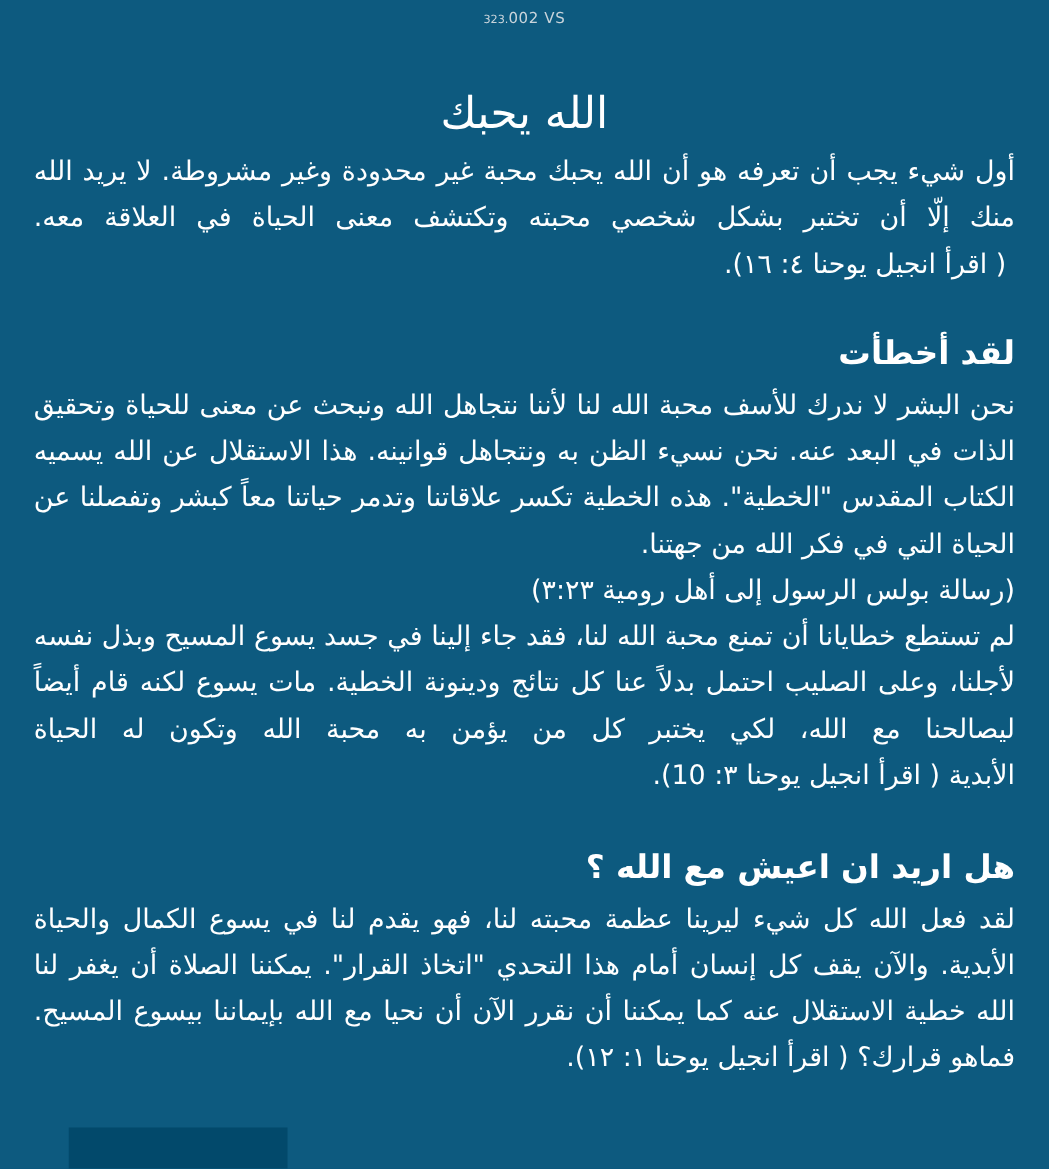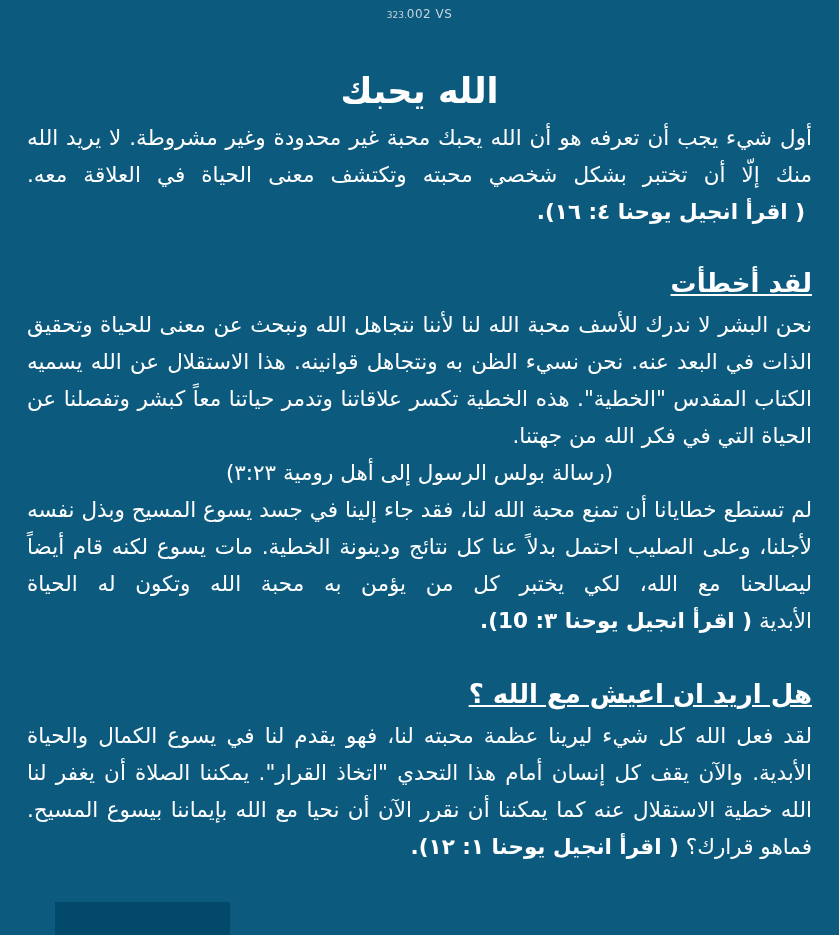--- a/index.html
+++ b/index.html
@@ -28,49 +28,48 @@
   }
   .code-small { font-size: 9px; }
   .code-large { font-size: 12px; letter-spacing: 0.5px; }
 
   .content {
     padding: 0 27px;
   }
   .title {
     text-align: center;
     font-size: 35px;
-    font-weight: bold;
+    font-weight: normal;
     margin: 47px 0 8px 0;
     letter-spacing: 0.5px;
   }
   .section-heading {
     font-size: 26px;
     font-weight: bold;
     margin: 38px 0 8px 0;
     text-align: right;
-    text-decoration: underline;
   }
   .gap-large { margin-top: 40px; }
 
   .body-text {
     font-size: 21.5px;
     line-height: 37px;
     text-align: justify;
     text-justify: inter-word;
     margin: 0;
   }
   .ref {
-    font-weight: bold;
+    font-weight: normal;
     margin-inline-start: 7px;
     white-space: nowrap;
   }
   .citation {
     font-size: 21.5px;
     line-height: 37px;
-    text-align: center;
+    text-align: right;
     margin: 0;
   }
   .footer-block {
     position: absolute;
     left: 55px;
     bottom: 0;
     width: 175px;
     height: 33px;
     background: #02496B;
   }

